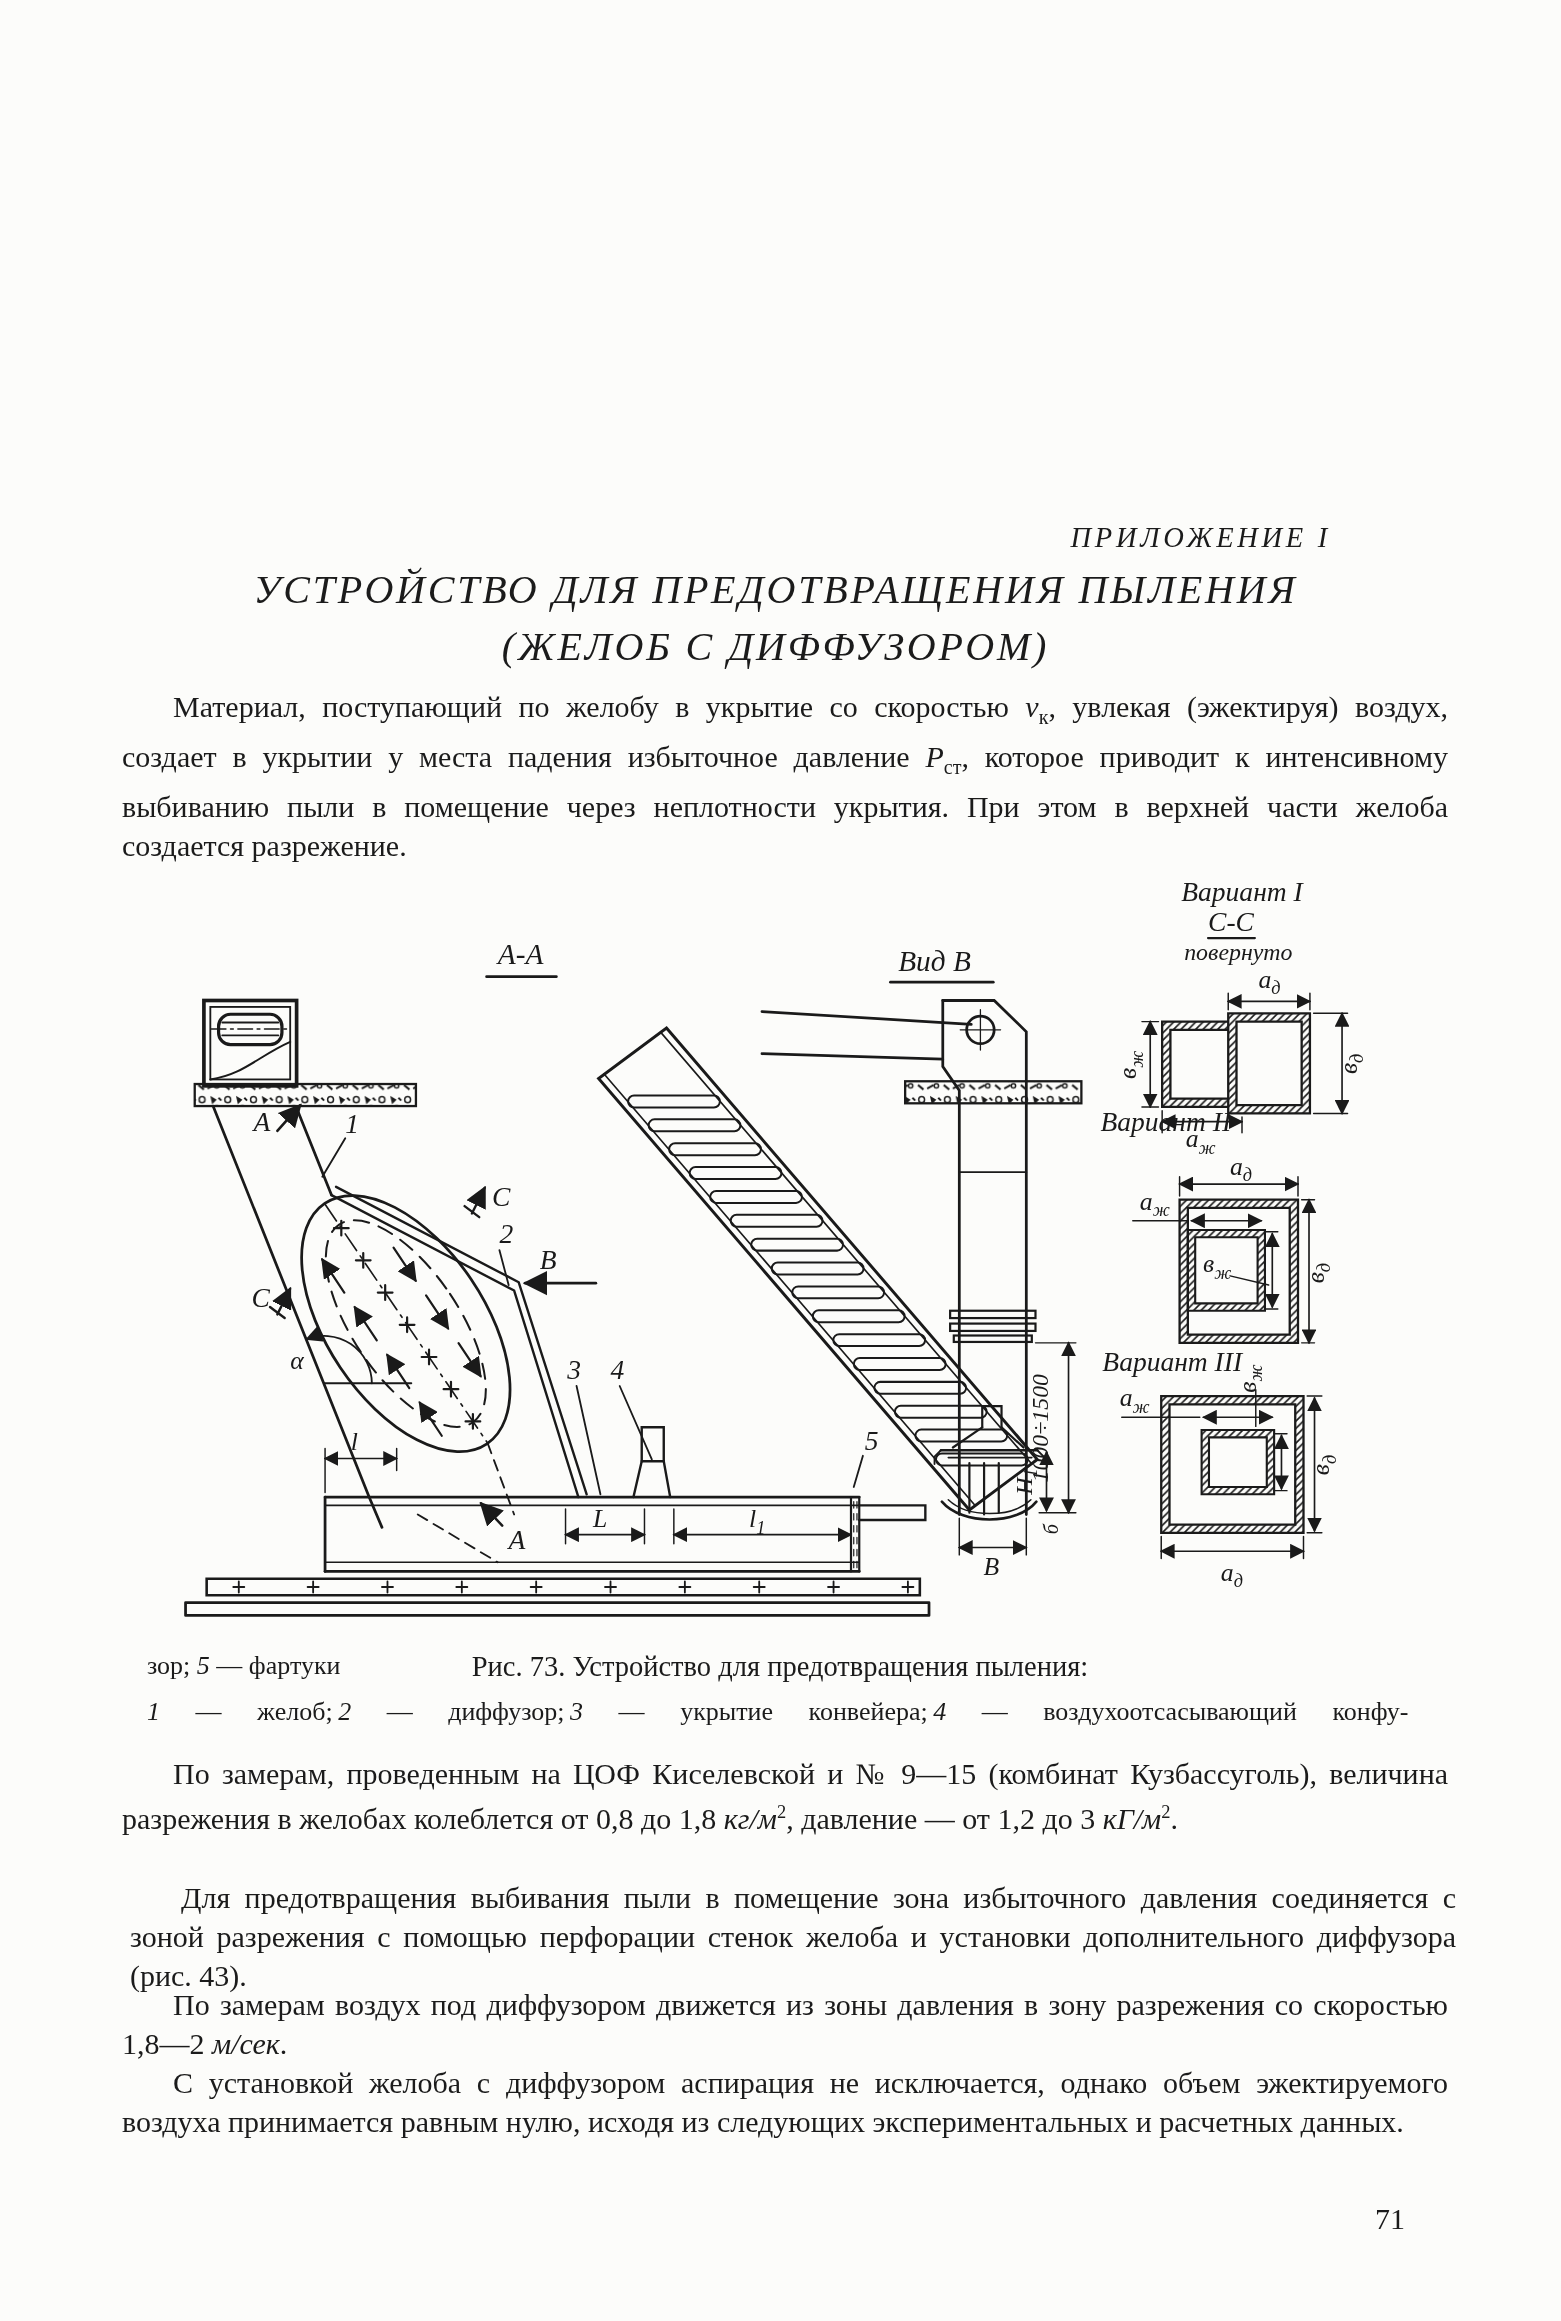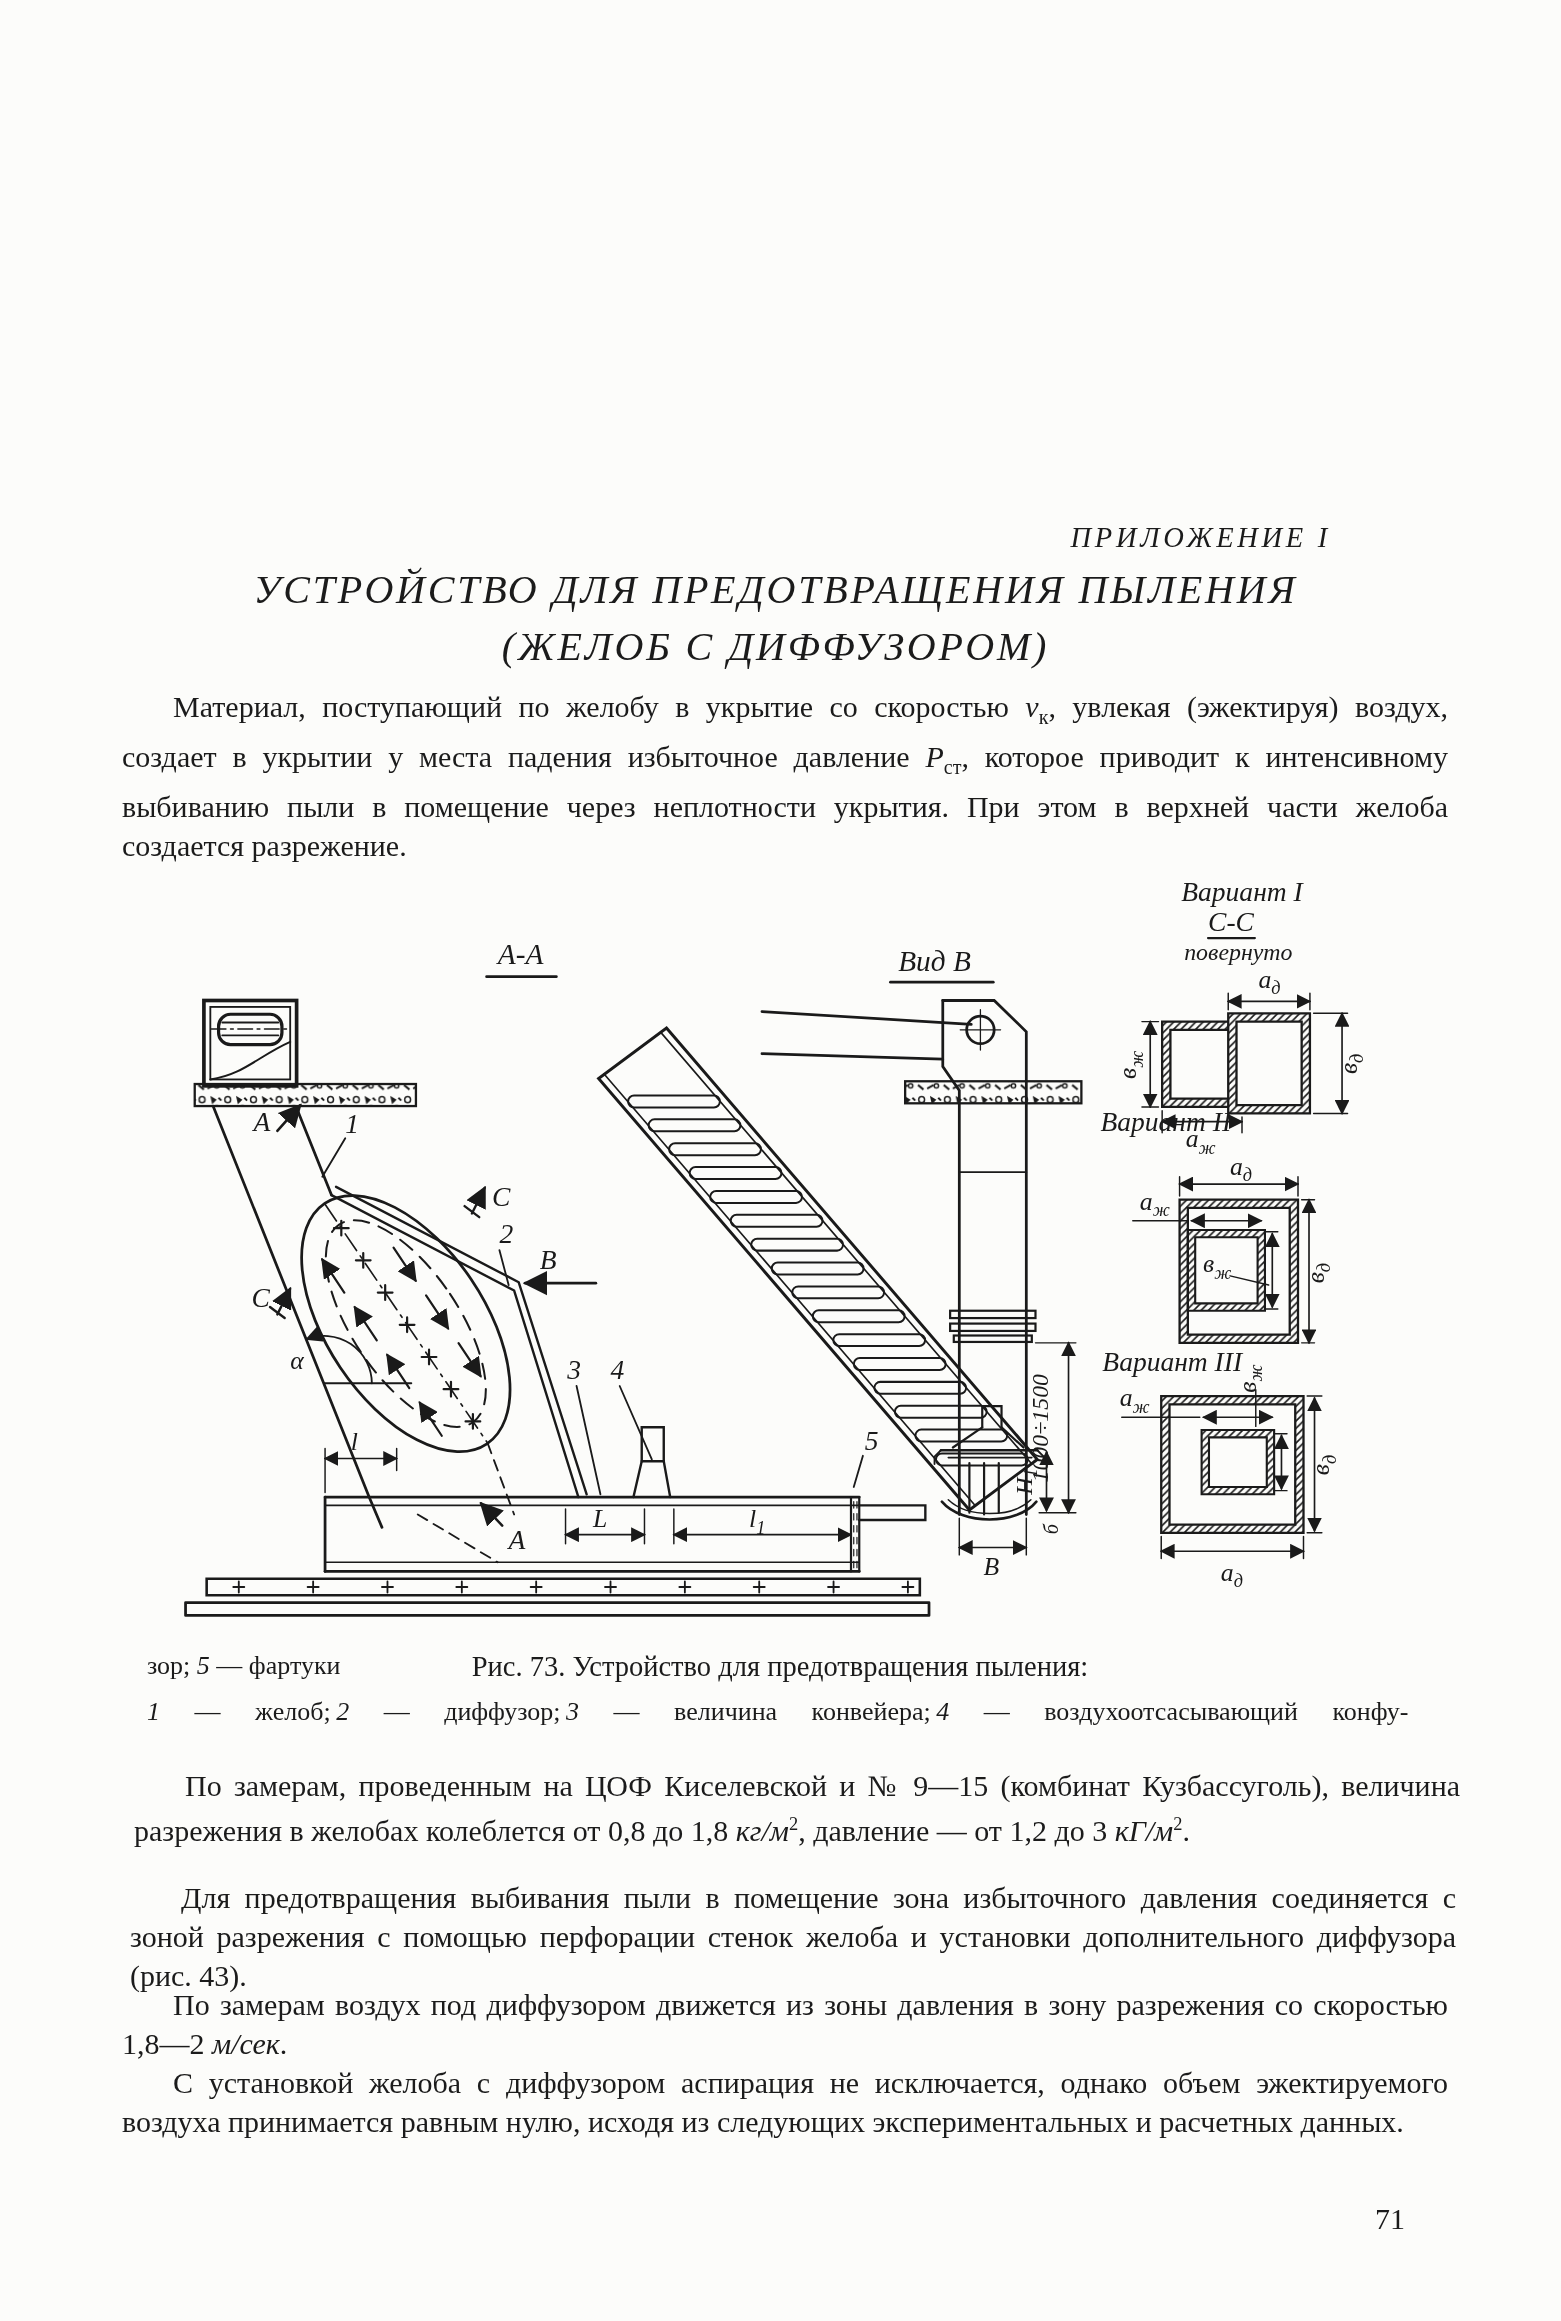--- a/index.html
+++ b/index.html
@@ -282,22 +282,22 @@
       <path d="M1302,573 V718" stroke-width="1.8" marker-start="url(#arr)" marker-end="url(#arr)"></path>
       <text class="fl" x="1318" y="646" text-anchor="middle" transform="rotate(-90 1318 646)"><tspan>в</tspan><tspan class="sub" dy="7">д</tspan></text>
       <path d="M1135,724 V748 M1290,724 V748" stroke-width="1.6"></path>
       <path d="M1135,740 H1290" stroke-width="1.8" marker-start="url(#arr)" marker-end="url(#arr)"></path>
       <text class="fl" x="1212" y="772" text-anchor="middle"><tspan>а</tspan><tspan class="sub" dy="7">д</tspan></text>
     </g>
   </g>
 </svg>
 
 <div class="abs cap">Рис. 73. Устройство для предотвращения пыления:</div>
-<div class="abs leg leg1"><span class="li"><i>1</i><span> — желоб;</span></span><span class="li"><i>2</i><span> — диффузор;</span></span><span class="li"><i>3</i><span> — величина конвейера;</span></span><span class="li"><i>4</i><span> — воздухоотсасывающий конфу-</span></span></div>
+<div class="abs leg leg1"><span class="li"><i>1</i><span> — желоб;</span></span><span class="li"><i>2</i><span> — диффузор;</span></span><span class="li"><i>3</i><span> — укрытие конвейера;</span></span><span class="li"><i>4</i><span> — воздухоотсасывающий конфу-</span></span></div>
 <div class="abs leg leg2"><span>зор; </span><i>5</i><span> — фартуки</span></div>
 
-<p class="abs para" style="top:1754px;margin:12px;"><span>По замерам, проведенным на ЦОФ Киселевской и № 9—15 (комбинат Кузбассуголь), величина разрежения в желобах колеблется от 0,8 до 1,8 </span><i>кг/м</i><sup>2</sup><span>, давление — от 1,2 до 3 </span><i>кГ/м</i><sup>2</sup><span>.</span></p>
+<p class="abs para" style="top:1754px;margin:0;"><span>По замерам, проведенным на ЦОФ Киселевской и № 9—15 (комбинат Кузбассуголь), величина разрежения в желобах колеблется от 0,8 до 1,8 </span><i>кг/м</i><sup>2</sup><span>, давление — от 1,2 до 3 </span><i>кГ/м</i><sup>2</sup><span>.</span></p>
 <p class="abs para" style="top:1870px;margin:8px;">Для предотвращения выбивания пыли в помещение зона избыточного давления соединяется с зоной разрежения с помощью перфорации стенок желоба и установки дополнительного диффузора (рис. 43).</p>
 <p class="abs para" style="top:1985px;margin:0;"><span>По замерам воздух под диффузором движется из зоны давления в зону разрежения со скоростью 1,8—2 </span><i>м/сек</i><span>.</span></p>
 <p class="abs para" style="top:2063px;margin:0;">С установкой желоба с диффузором аспирация не исключается, однако объем эжектируемого воздуха принимается равным нулю, исходя из следующих экспериментальных и расчетных данных.</p>
 
 <div class="abs pagenum">71</div>
 
 
 </body></html>

